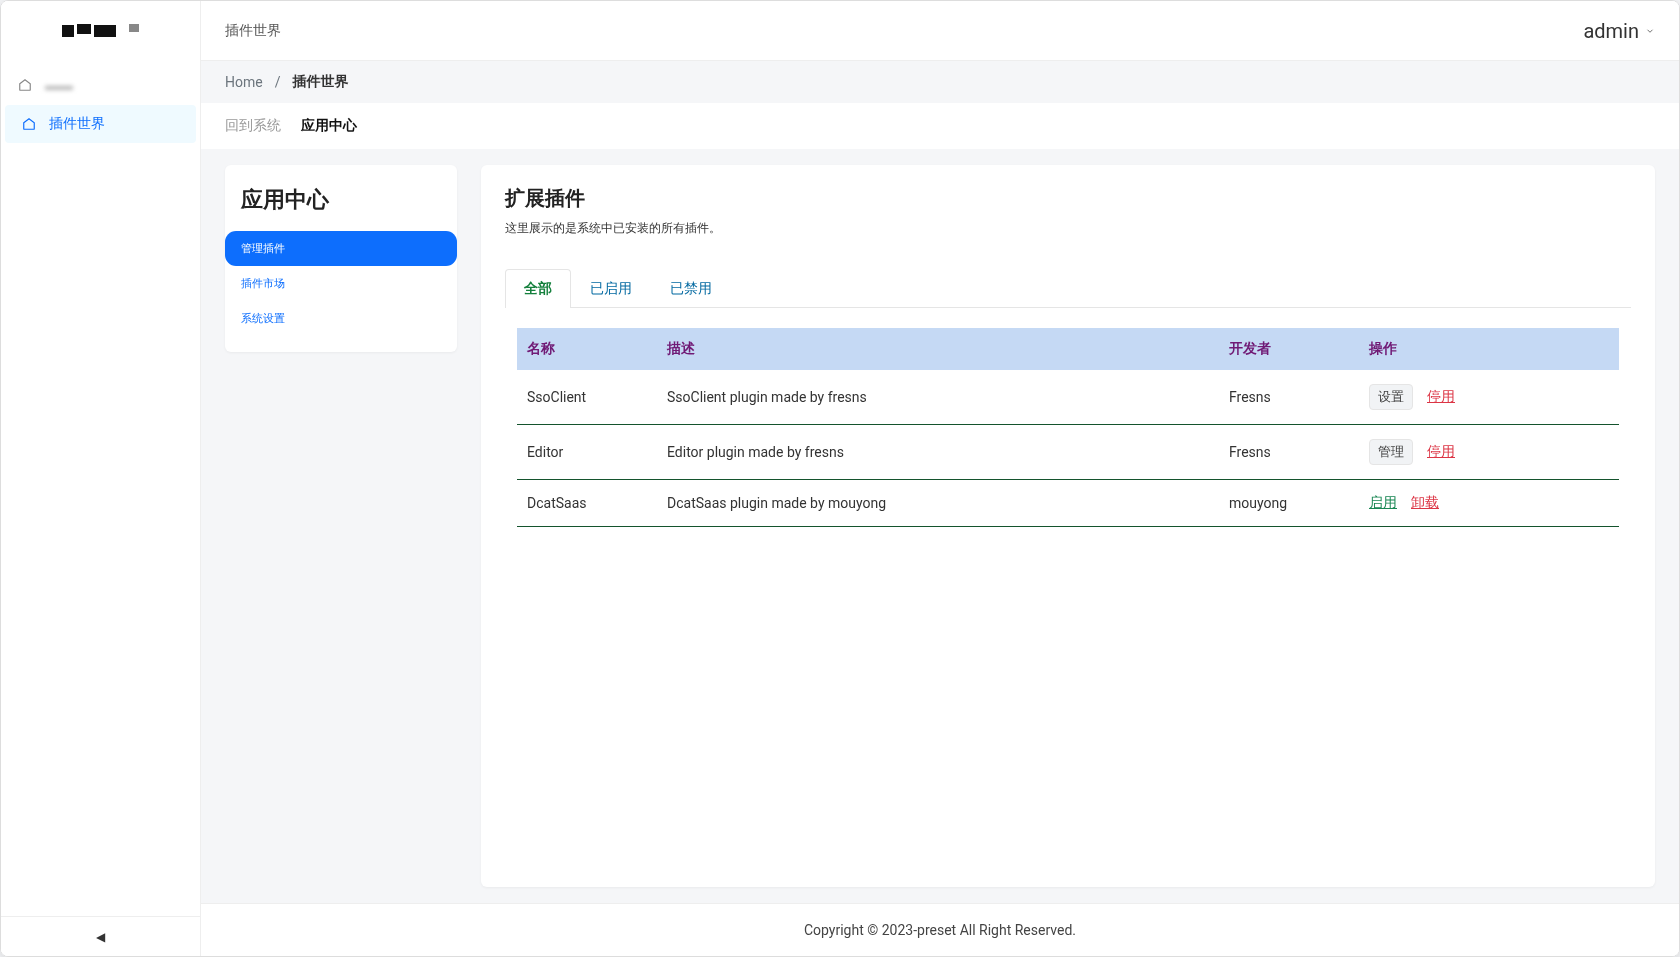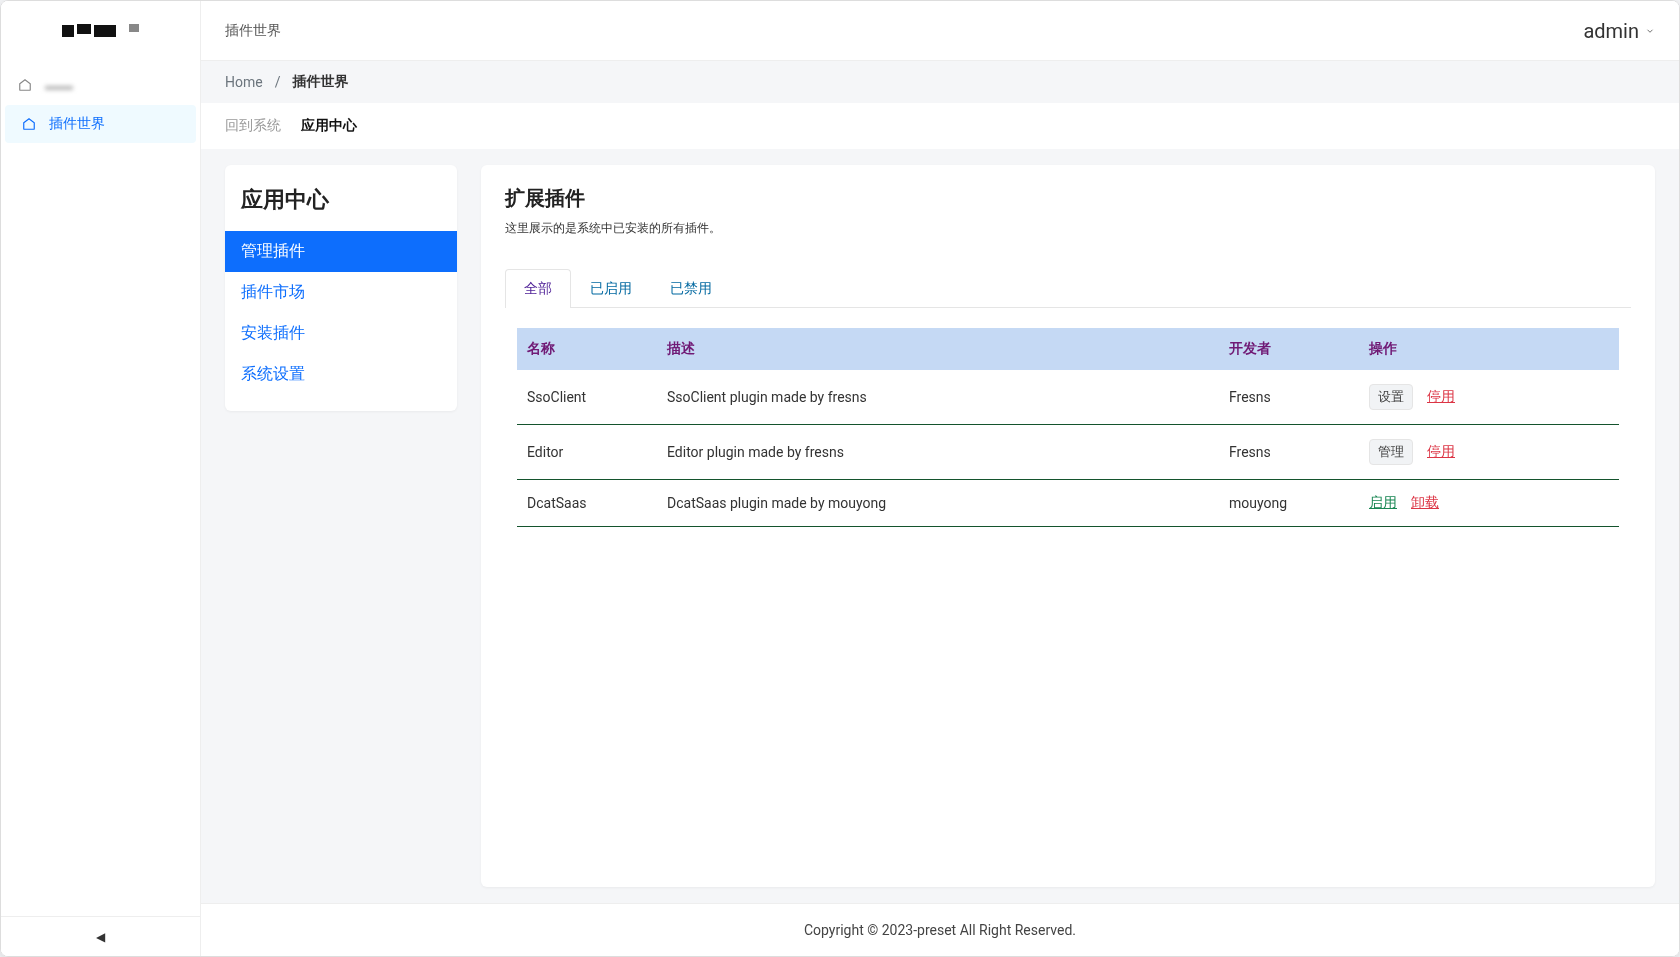--- a/index.html
+++ b/index.html
@@ -188,23 +188,24 @@
       height: fit-content;
     }
     .aside-title {
       font-size: 22px;
       font-weight: 700;
       padding: 4px 16px 16px;
       color: #222;
     }
     .aside-menu-item {
       padding: 10px 16px;
-      font-size: 16px;
+      font-size: 11px;
       cursor: pointer;
       color: #0d6efd;
+      border-radius: 11px;
     }
     .aside-menu-item.active {
       background: #0d6efd;
       color: #fff;
       font-weight: 500;
     }
 
     
     .panel {
       flex: 1;
@@ -237,22 +238,22 @@
       font-size: 14px;
       cursor: pointer;
       color: #0369a1;
       border: 1px solid transparent;
       border-bottom: none;
       margin-bottom: -1px;
       border-top-left-radius: 4px;
       border-top-right-radius: 4px;
     }
     .tab.active {
-      color: #4c1d95;
-      font-weight: 400;
+      color: #15803d;
+      font-weight: 700;
       border-color: #e5e5e5;
       background: #fff;
     }
 
     
     .table-wrap {
       padding: 0 12px;
     }
     table {
       width: 100%;
@@ -367,21 +368,20 @@
       <span class="subnav-back">回到系统</span>
       <span class="subnav-current">应用中心</span>
     </div>
 
     <div class="content">
 
       <div class="aside-card">
         <div class="aside-title">应用中心</div>
         <div class="aside-menu-item active">管理插件</div>
         <div class="aside-menu-item">插件市场</div>
-        <div class="aside-menu-item">安装插件</div>
         <div class="aside-menu-item">系统设置</div>
       </div>
 
       <div class="panel">
         <div class="panel-title">扩展插件</div>
         <div class="panel-desc">这里展示的是系统中已安装的所有插件。</div>
 
         <div class="tabs">
           <div class="tab active">全部</div>
           <div class="tab">已启用</div>

